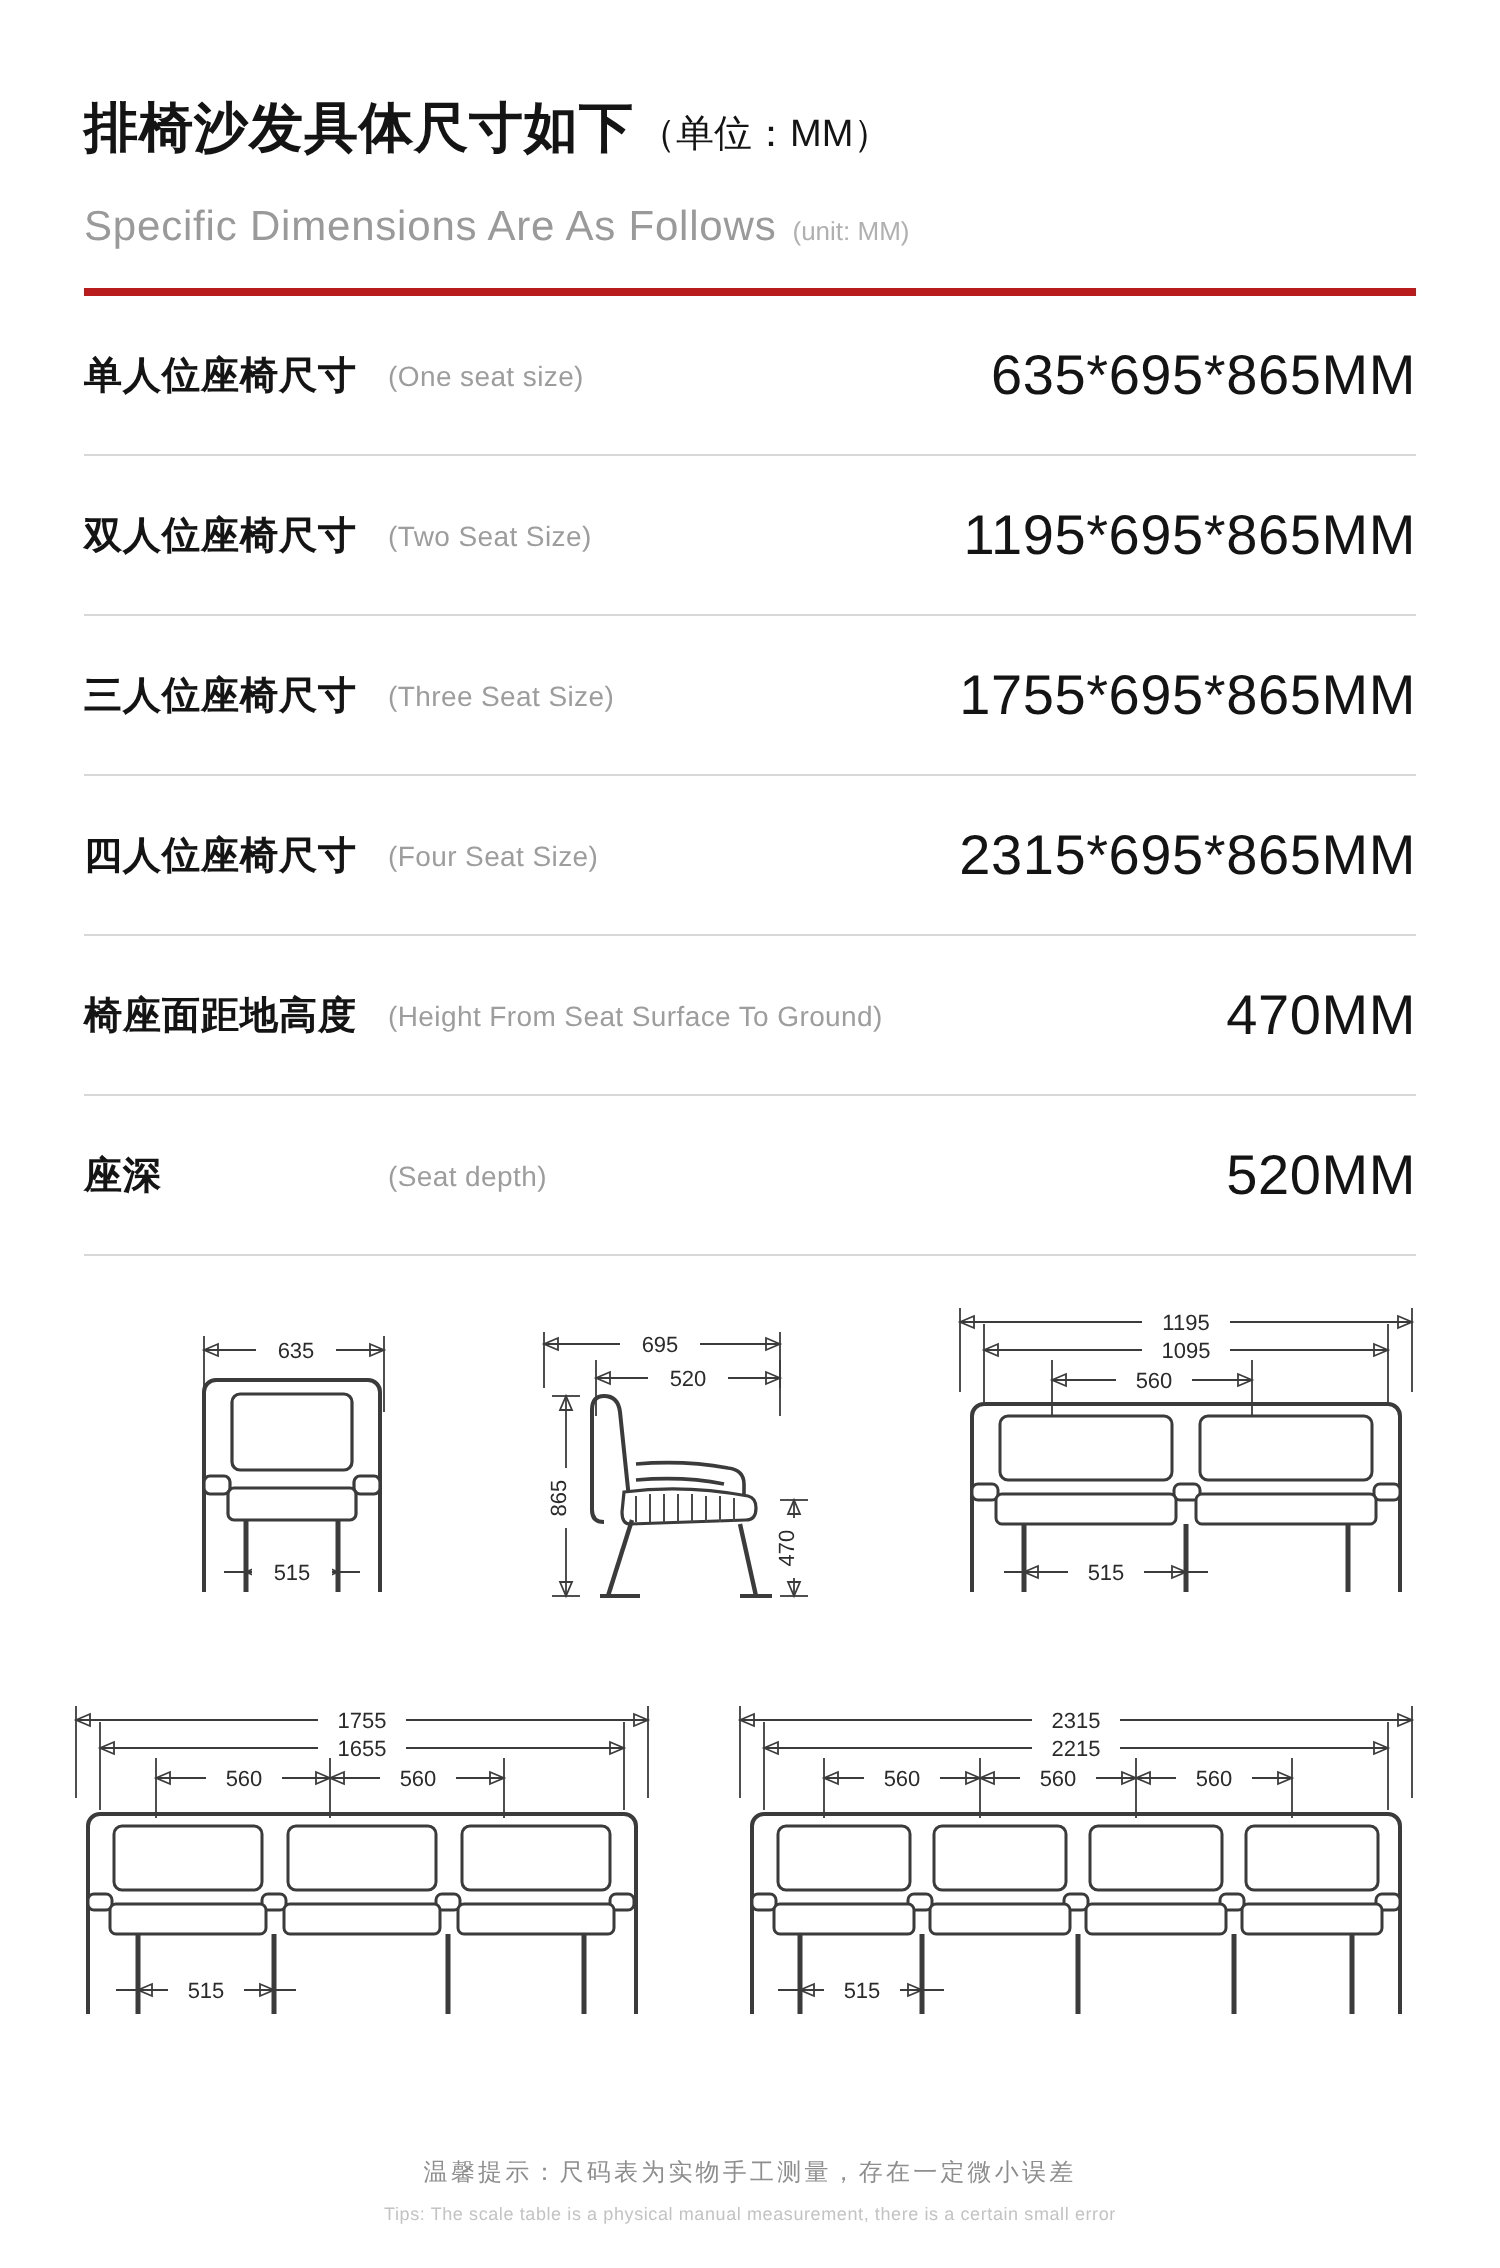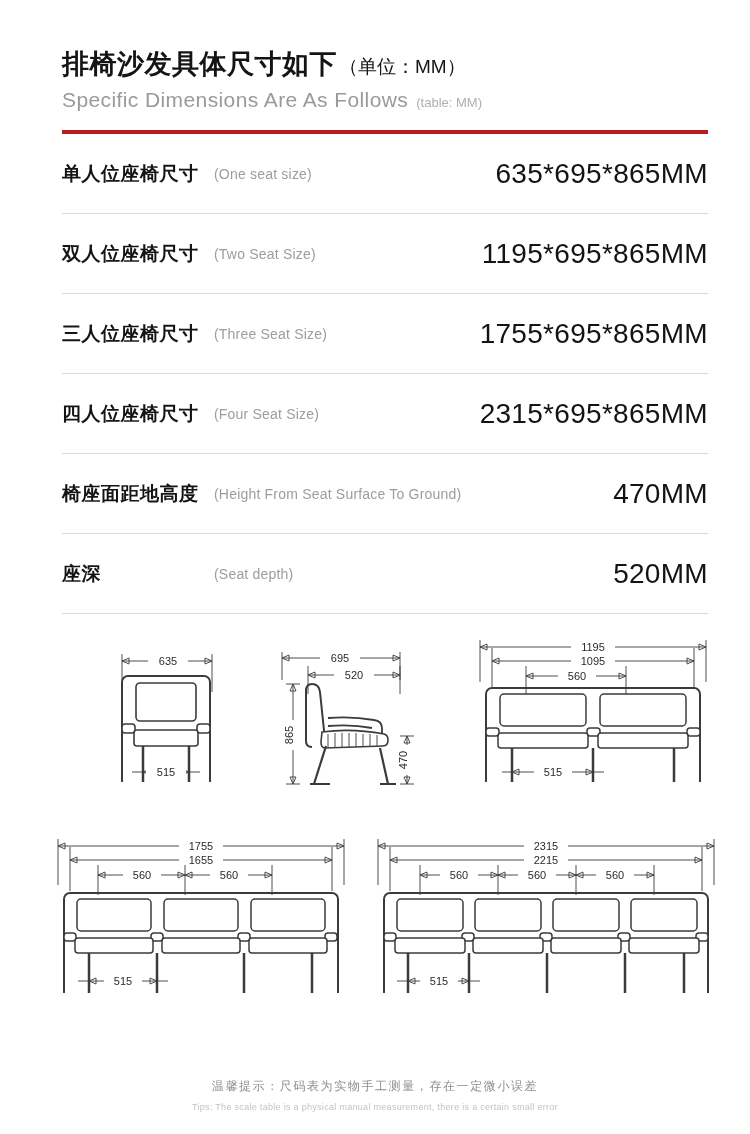--- a/index.html
+++ b/index.html
@@ -14,21 +14,20 @@
     color: #1a1a1a;
     position: relative;
     overflow: hidden;
   }
 
   .page {
     width: 750px;
     height: 1134px;
     position: relative;
     box-sizing: border-box;
-    padding-left: 20px;
   }
 
   
   .header {
     padding: 46px 40px 0 42px;
   }
   .title-row {
     display: flex;
     align-items: baseline;
   }
@@ -40,21 +39,21 @@
   }
   .title-unit {
     font-size: 19px;
     color: #141414;
     margin-left: 2px;
     letter-spacing: 0px;
   }
   .subtitle-row {
     display: flex;
     align-items: baseline;
-    margin-top: 6px;
+    margin-top: 20px;
   }
   .subtitle-en {
     font-size: 21px;
     color: #9a9a9a;
     letter-spacing: 0.4px;
   }
   .subtitle-unit {
     font-size: 13px;
     color: #b0b0b0;
     margin-left: 8px;
@@ -148,21 +147,21 @@
 
 <div class="page">
 
   <div class="header">
     <div class="title-row">
       <span class="title-cn">排椅沙发具体尺寸如下</span>
       <span class="title-unit">（单位：MM）</span>
     </div>
     <div class="subtitle-row">
       <span class="subtitle-en">Specific Dimensions Are As Follows</span>
-      <span class="subtitle-unit">(table: MM)</span>
+      <span class="subtitle-unit">(unit: MM)</span>
     </div>
   </div>
 
   <div class="spec-table">
 
     <div class="spec-row">
       <div class="spec-label">单人位座椅尺寸</div>
       <div class="spec-en">(One seat size)</div>
       <div class="spec-value">635*695*865MM</div>
     </div>

